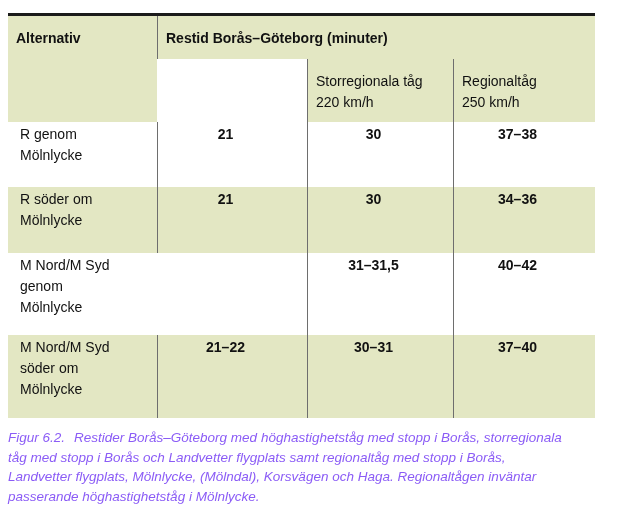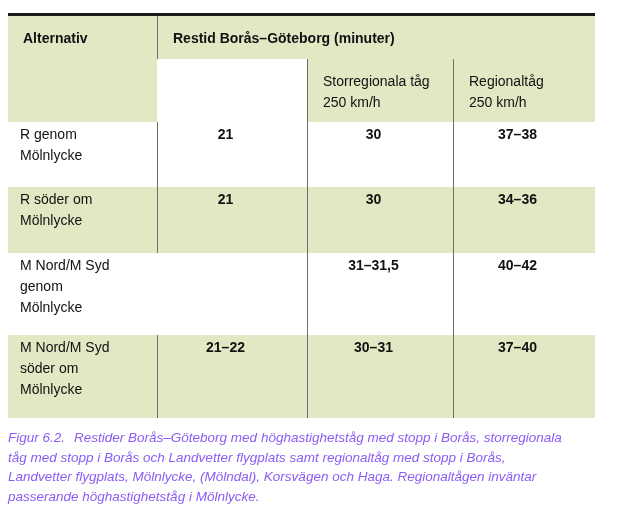--- a/index.html
+++ b/index.html
@@ -32,21 +32,21 @@
   .cell {
     box-sizing: border-box;
     padding-top: 2px;
   }
   .bg-green { background: #e3e7c3; }
   .bg-white { background: #ffffff; }
   .bl { border-left: 1px solid #6e6e6e; }
   .bold { font-weight: bold; }
   .pre { white-space: pre-line; }
   .label-cell { padding-left: 12px; padding-right: 6px; }
-  .head-cell  { padding-left: 15px; padding-top: 12px; }
+  .head-cell  { padding-left: 8px; padding-top: 12px; }
   .num-cell   { text-align: center; padding-right: 14px; font-weight: bold; }
   .c-alt      { grid-column: 1; grid-row: 1 / 3; }
   .c-group    { grid-column: 2 / 5; grid-row: 1; }
   .c-sub1 { grid-column: 2; grid-row: 2; }
   .c-sub2 { grid-column: 3; grid-row: 2; }
   .c-sub3 { grid-column: 4; grid-row: 2; }
   .row3 { grid-row: 3; }
   .row4 { grid-row: 4; }
   .row5 { grid-row: 5; }
   .row6 { grid-row: 6; }
@@ -73,21 +73,21 @@
 <div class="page">
 
   <div class="fig-table">
 
     <div class="cell c-alt bg-green bold head-cell">Alternativ</div>
 
     <div class="cell c-group bg-green bold head-cell bl">Restid Borås–Göteborg (minuter)</div>
 
 
     <div class="cell c-sub2 bg-green head-cell bl pre">Storregionala tåg
-250 km/h</div>
+220 km/h</div>
 
     <div class="cell c-sub3 bg-green head-cell bl pre">Regionaltåg
 250 km/h</div>
 
     <div class="cell row3 col1 bg-white label-cell pre">R genom
 Mölnlycke</div>
     <div class="cell row3 col2 bg-white num-cell bl">21</div>
     <div class="cell row3 col3 bg-white num-cell bl">30</div>
     <div class="cell row3 col4 bg-white num-cell bl">37–38</div>
 

